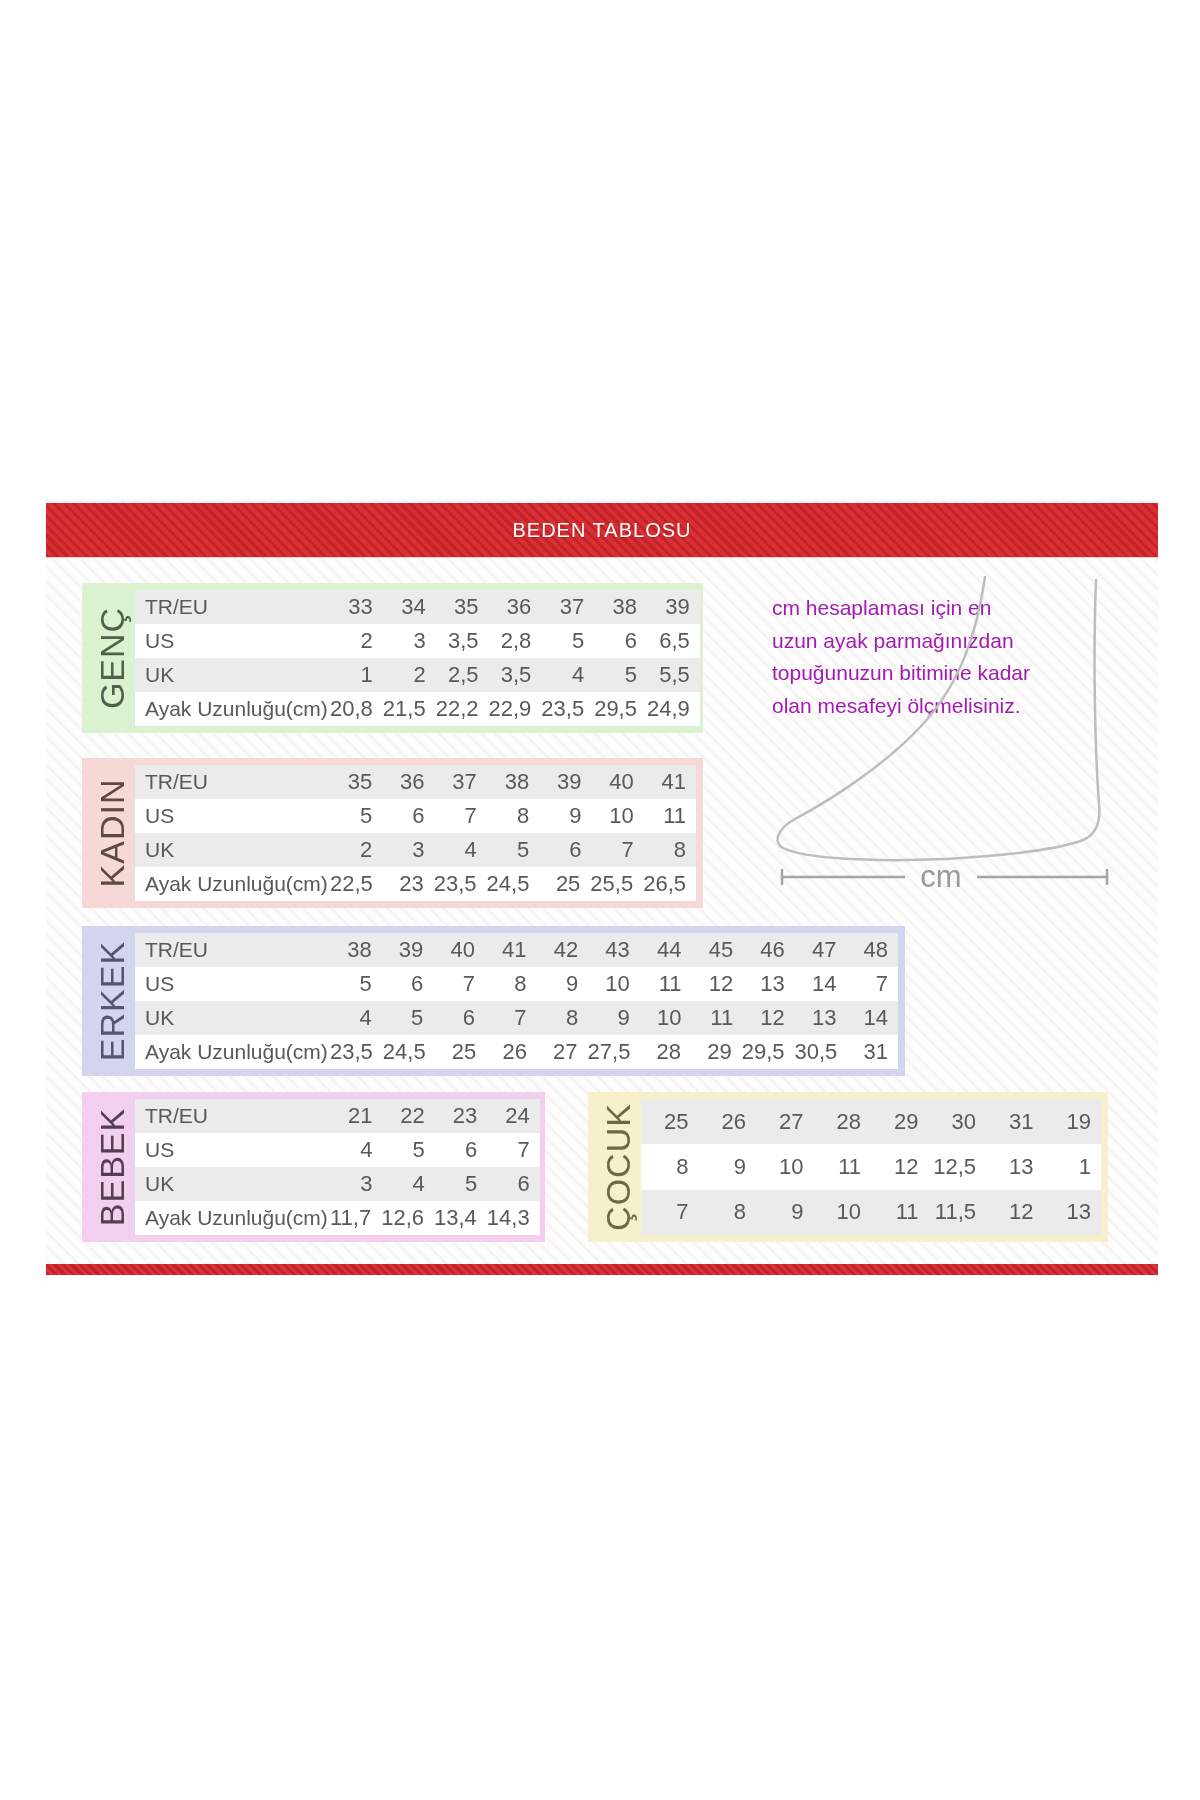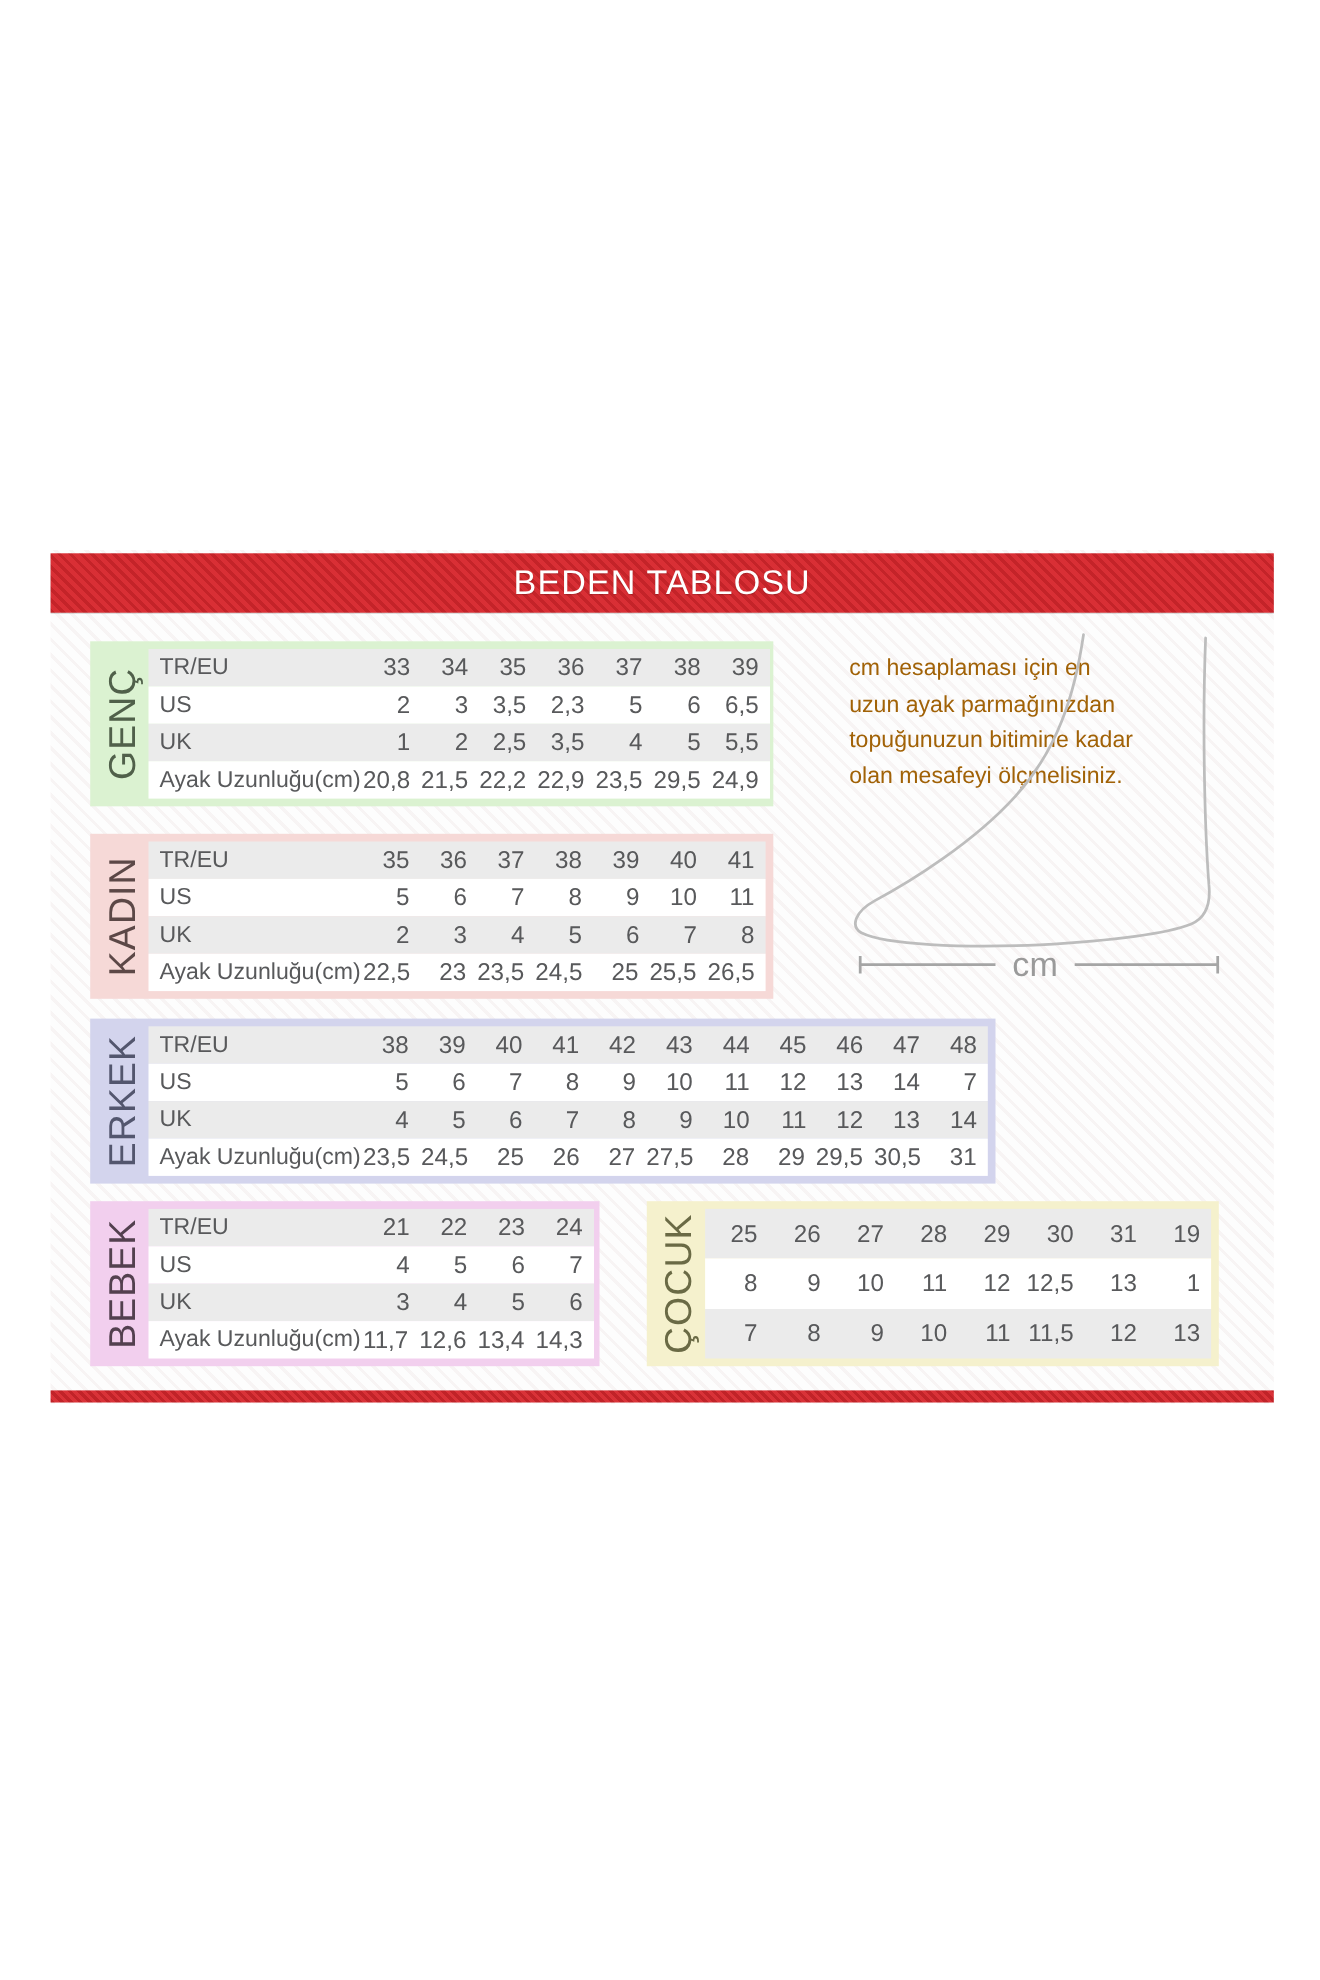--- a/index.html
+++ b/index.html
@@ -15,21 +15,21 @@
 
   .banner {
     position:absolute; left:46px; top:503px; width:1112px; height:54px;
     background:
       repeating-linear-gradient(45deg, rgba(0,0,0,0.09) 0 3px, rgba(255,255,255,0.04) 3px 7px),
       #d7272d;
     display:flex; align-items:center; justify-content:center;
     box-shadow:0 1px 0 rgba(0,0,0,0.15);
   }
   .banner .title {
-    color:#ffffff; font-size:31px; letter-spacing:1px; font-weight:400;
+    color:#ffffff; font-size:20px; letter-spacing:1px; font-weight:400;
     text-shadow:0 1px 1px rgba(0,0,0,0.18);
     text-align:right;
   }
 
   .bottom-bar {
     position:absolute; left:46px; top:1264px; width:1112px; height:11px;
     background:
       repeating-linear-gradient(45deg, rgba(0,0,0,0.10) 0 3px, rgba(255,255,255,0.05) 3px 6px),
       #d7272d;
   }
@@ -49,21 +49,21 @@
     white-space:nowrap; font-size:34px; letter-spacing:1px; font-weight:400;
   }
   .gtable { flex:1; display:flex; flex-direction:column; }
   .grow { flex:1; display:flex; align-items:center; background:#ffffff; }
   .grow.alt { background:#ebebeb; }
   .rlabel { flex:0 0 195px; padding-left:10px; font-size:21px; color:#58595b; }
   .cell { flex:1; text-align:right; padding-right:10px; font-size:22px; color:#58595b; }
 
   .note {
     position:absolute; left:772px; top:592px; width:262px;
-    font-size:21px; line-height:1.55; color:#a16207;
+    font-size:21px; line-height:1.55; color:#a21caf;
   }
 
   .foot-svg { position:absolute; left:765px; top:572px; }
 </style>
 </head>
 <body>
 
 <div class="page">
 
   <div class="plate"></div>
@@ -86,21 +86,21 @@
             <div class="cell">36</div>
             <div class="cell">37</div>
             <div class="cell">38</div>
             <div class="cell">39</div>
           </div>
           <div class="grow">
             <div class="rlabel">US</div>
             <div class="cell">2</div>
             <div class="cell">3</div>
             <div class="cell">3,5</div>
-            <div class="cell">2,3</div>
+            <div class="cell">2,8</div>
             <div class="cell">5</div>
             <div class="cell">6</div>
             <div class="cell">6,5</div>
           </div>
           <div class="grow alt">
             <div class="rlabel">UK</div>
             <div class="cell">1</div>
             <div class="cell">2</div>
             <div class="cell">2,5</div>
             <div class="cell">3,5</div>

